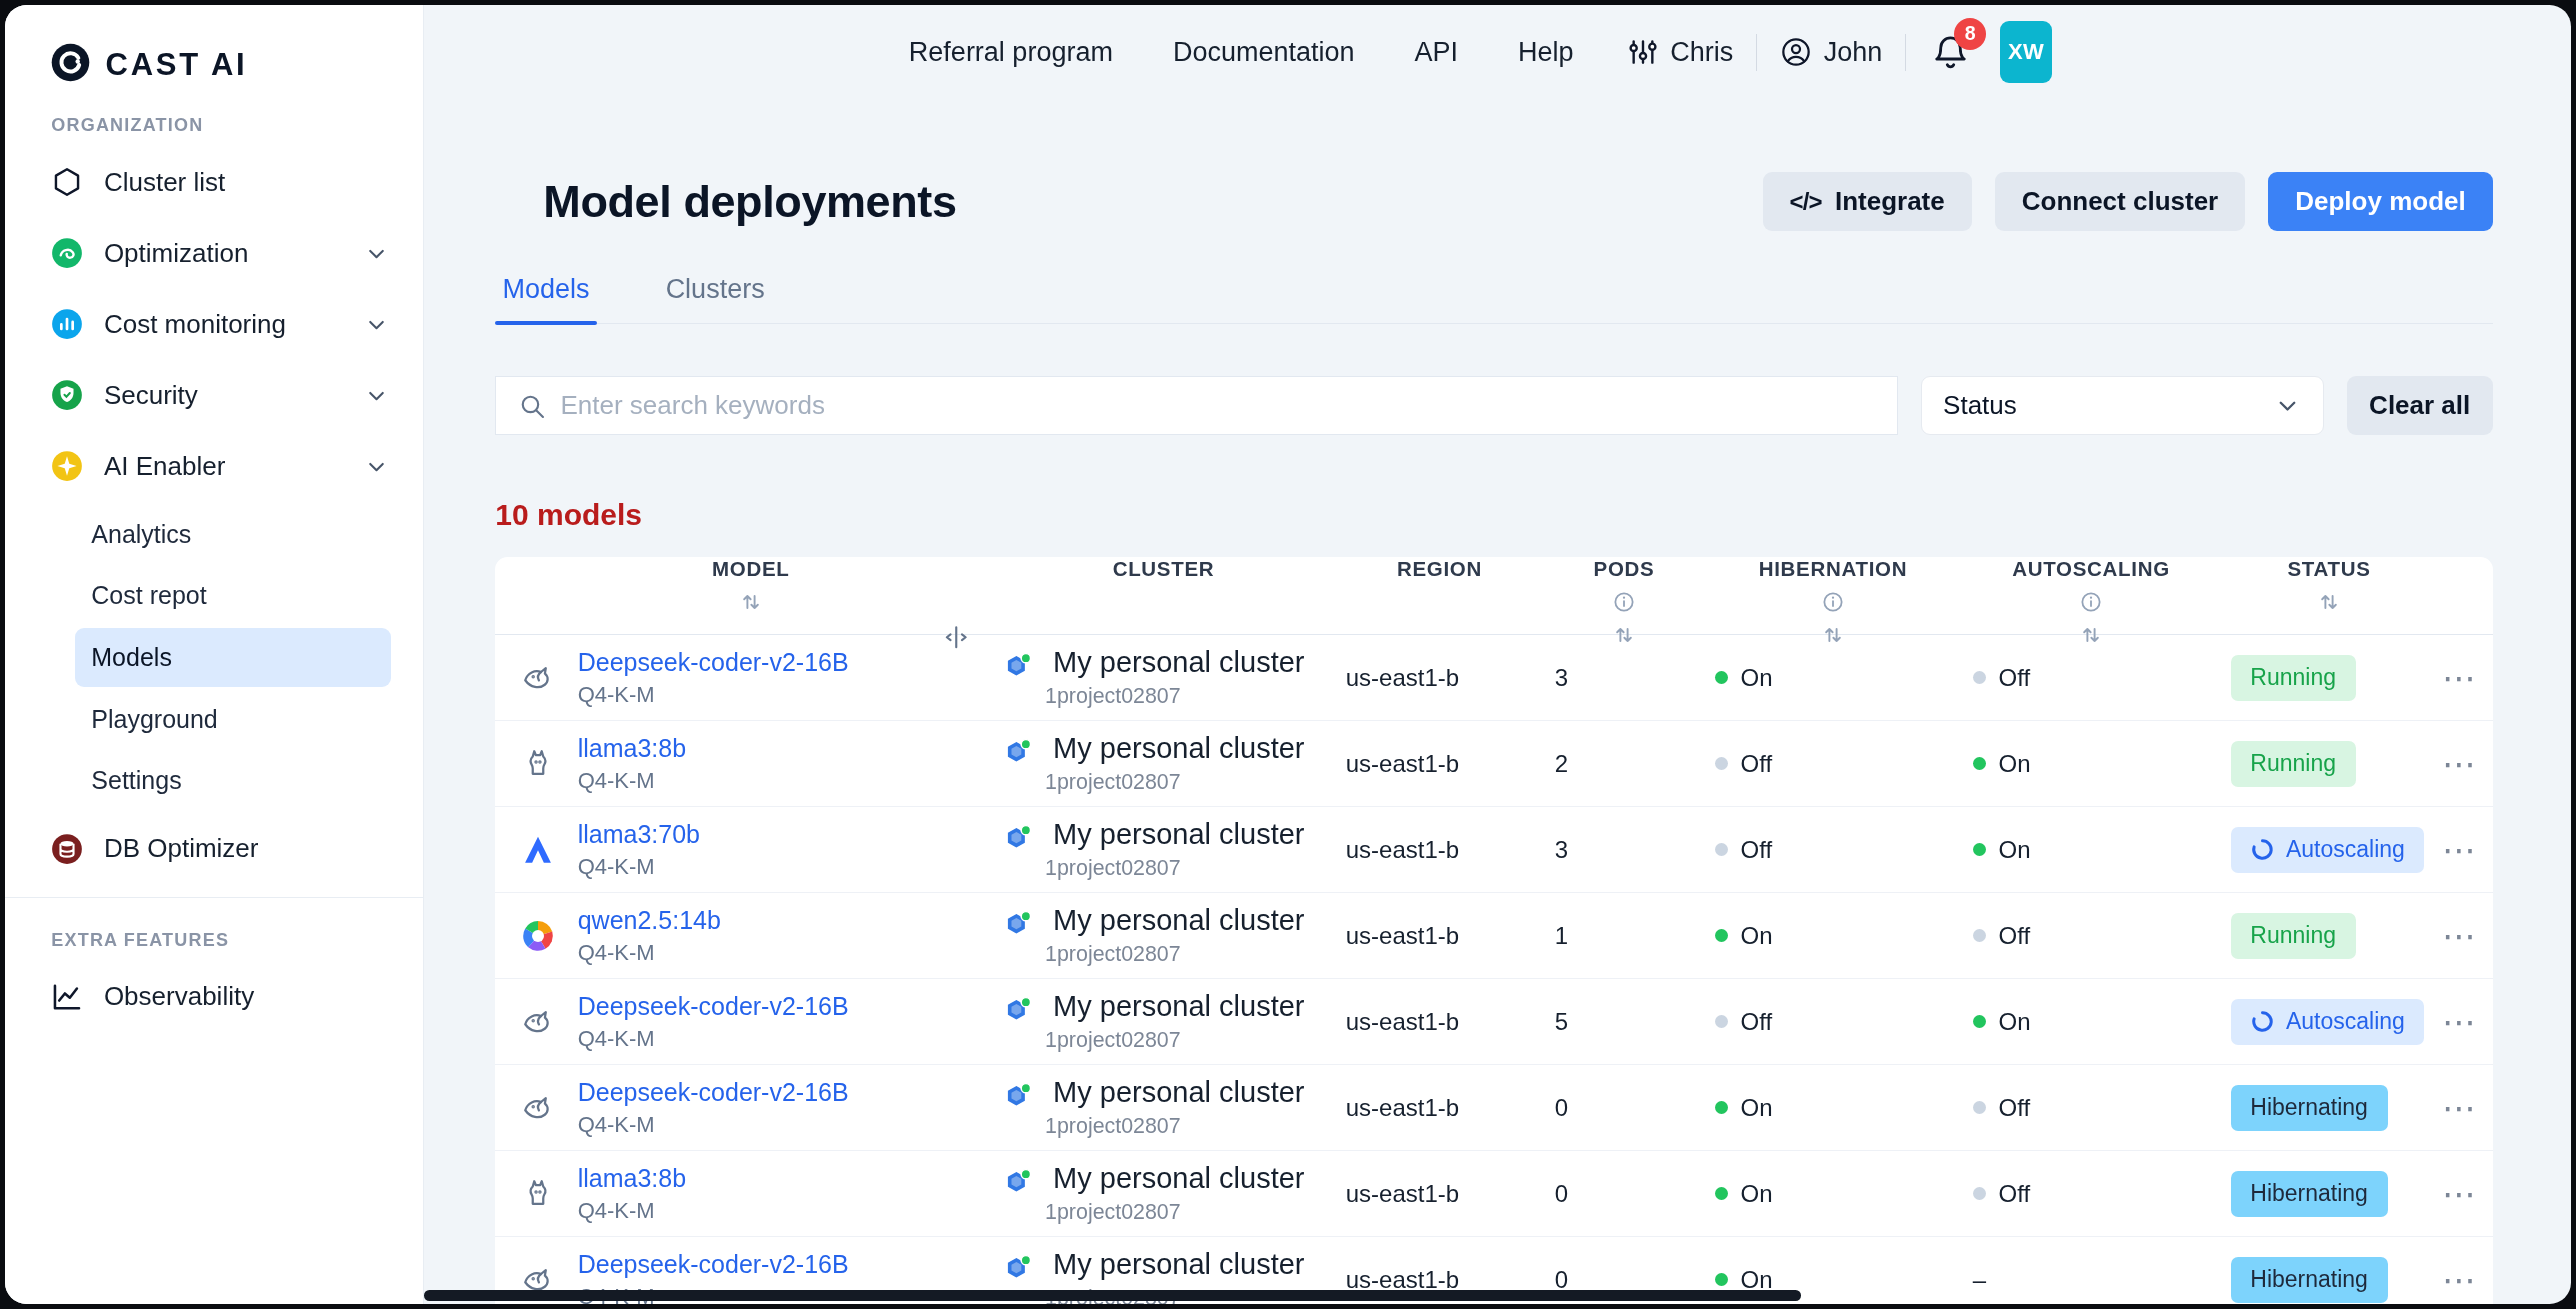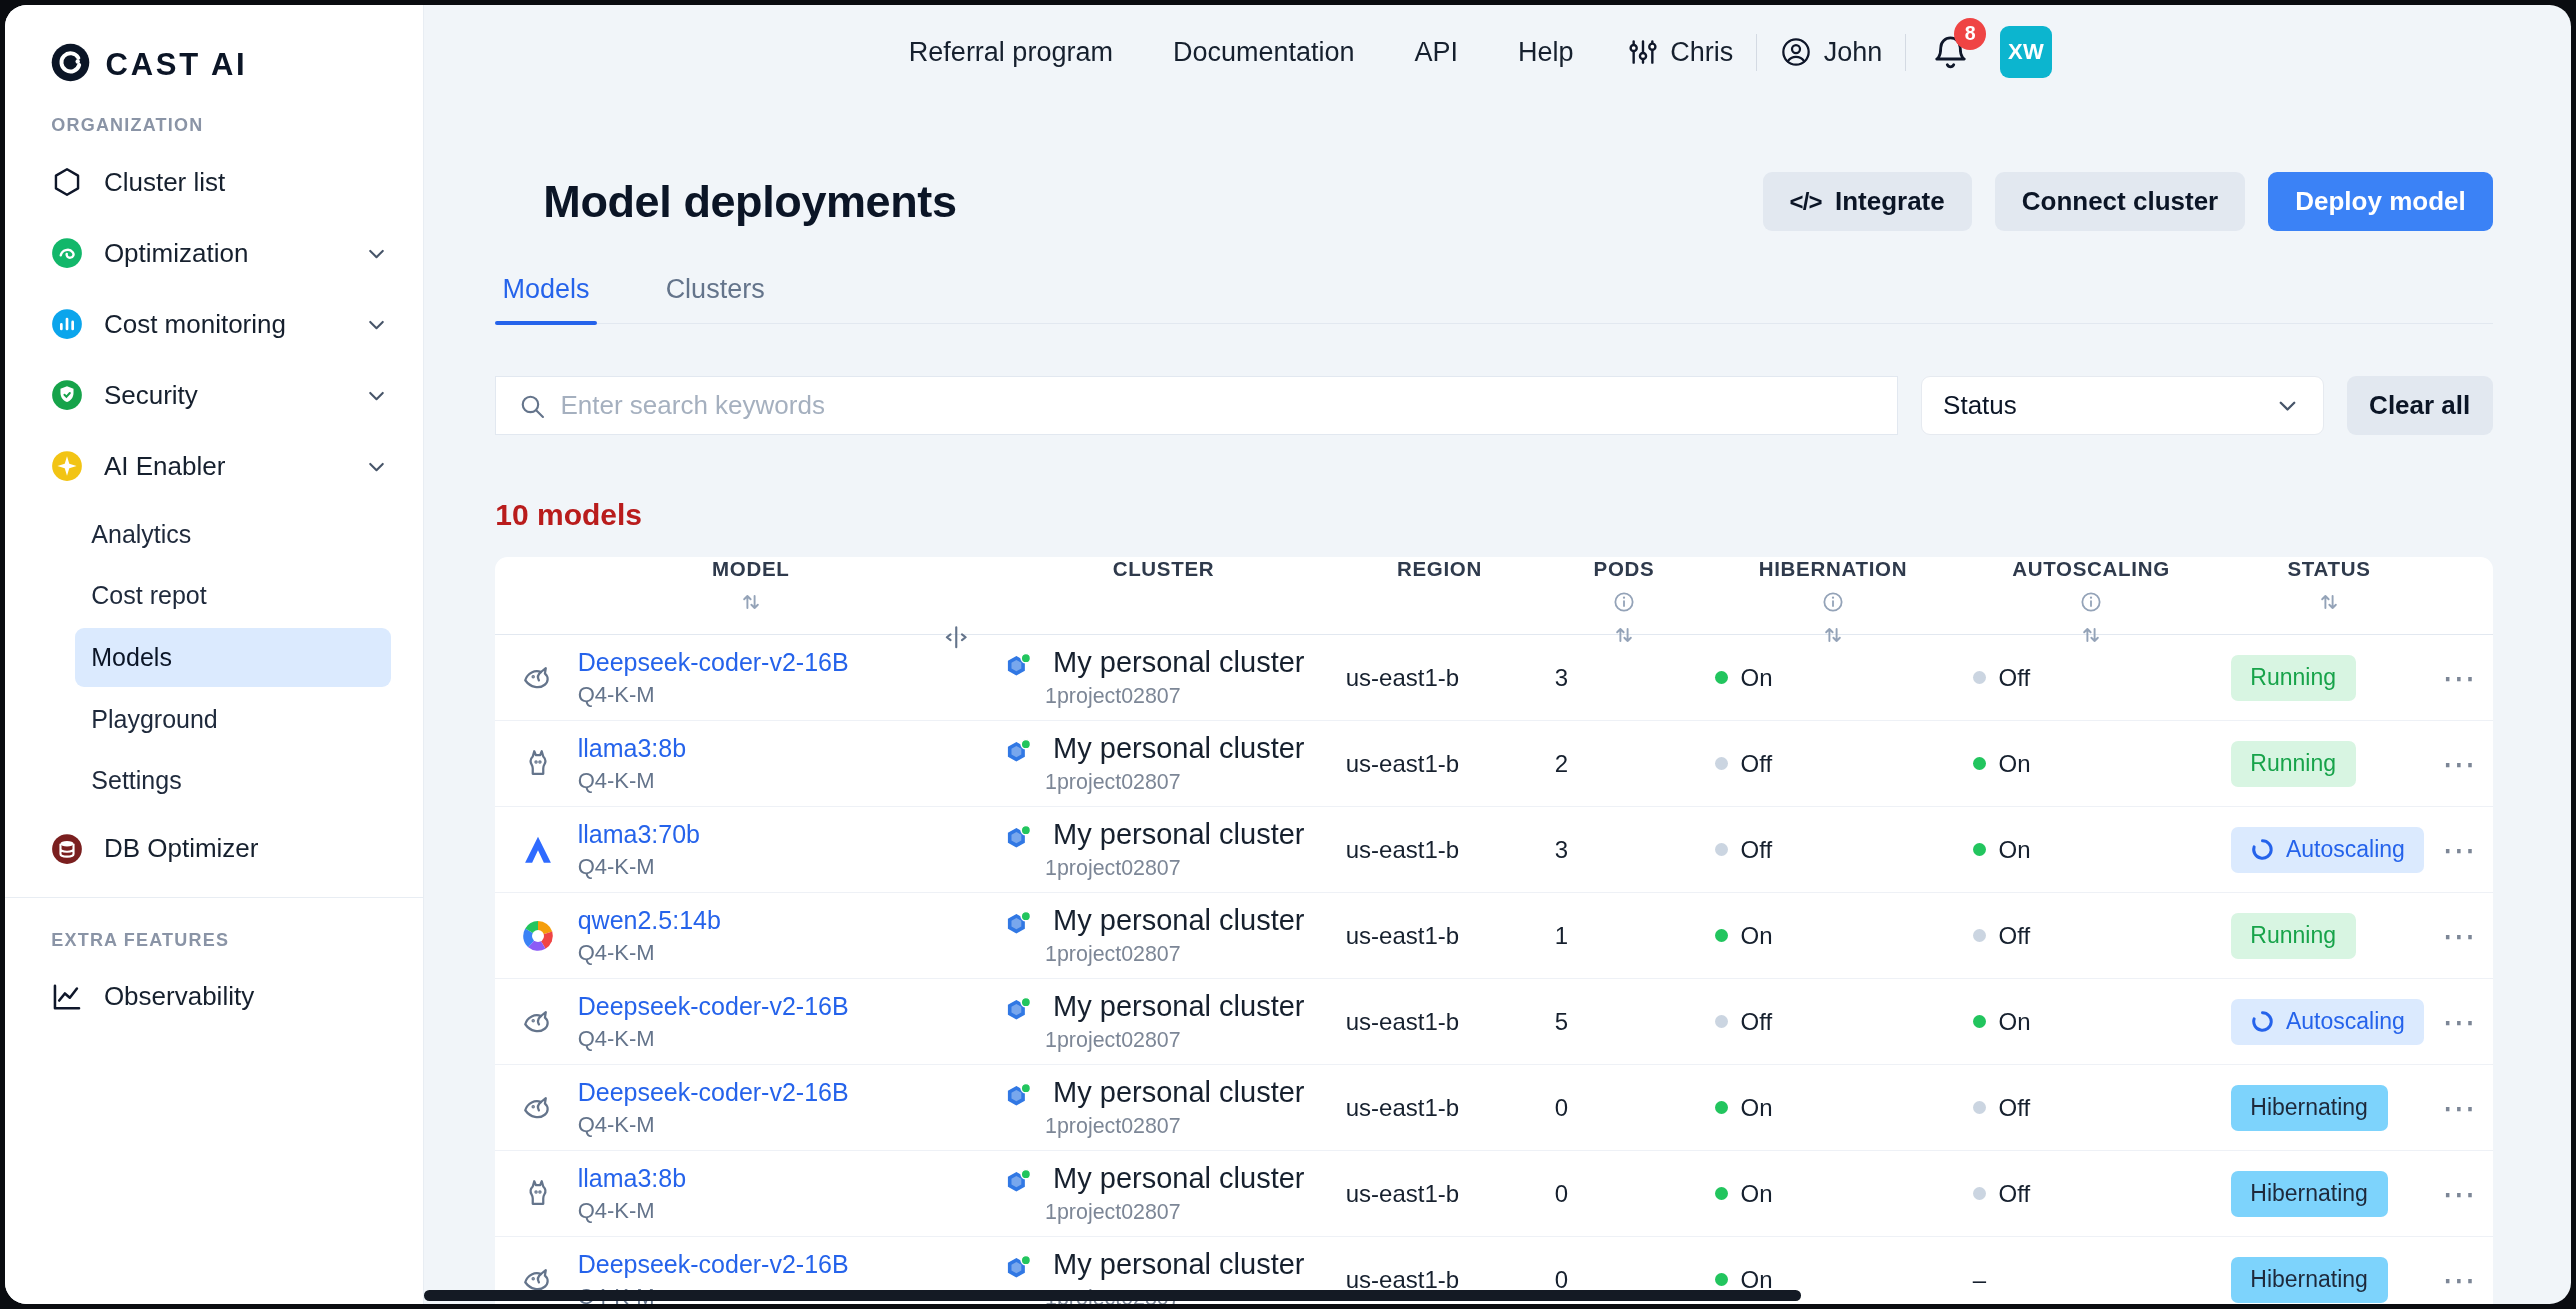--- a/index.html
+++ b/index.html
@@ -60,21 +60,21 @@
   .v-div { width:0.9px; height:37px; background:#d4dae3; flex:none; }
   .bell-wrap { position:relative; margin:0 30px 0 25px; cursor:pointer; }
   .bell-wrap .bell-ic { width:39px; height:39px; display:flex; }
   .bell-wrap .bell-ic svg { width:100%; height:100%; }
   .badge-red {
     position:absolute; top:-15px; right:-16px; min-width:32px; height:32px; padding:0 8px;
     border-radius:16px; background:#ef4444; color:#fff; font-size:19.6px; font-weight:700;
     display:flex; align-items:center; justify-content:center;
   }
   .avatar {
-    width:52px; height:52px; border-radius:9px; background:#0cb5cf; color:#fff;
+    width:52px; height:62px; border-radius:9px; background:#0cb5cf; color:#fff;
     font-weight:700; font-size:22px; display:flex; align-items:center; justify-content:center;
     cursor:pointer; letter-spacing:0.4px;
   }
 
   
   .main { flex:1; padding:0 78px 0 71px; overflow:hidden; }
   .title-row { margin-top:73px; display:flex; align-items:center; }
   h1 { font-size:45px; font-weight:800; color:#0b1526; letter-spacing:-0.4px;margin-left:48px; }
   .btns { margin-left:auto; display:flex; gap:23px; }
   .btn {

